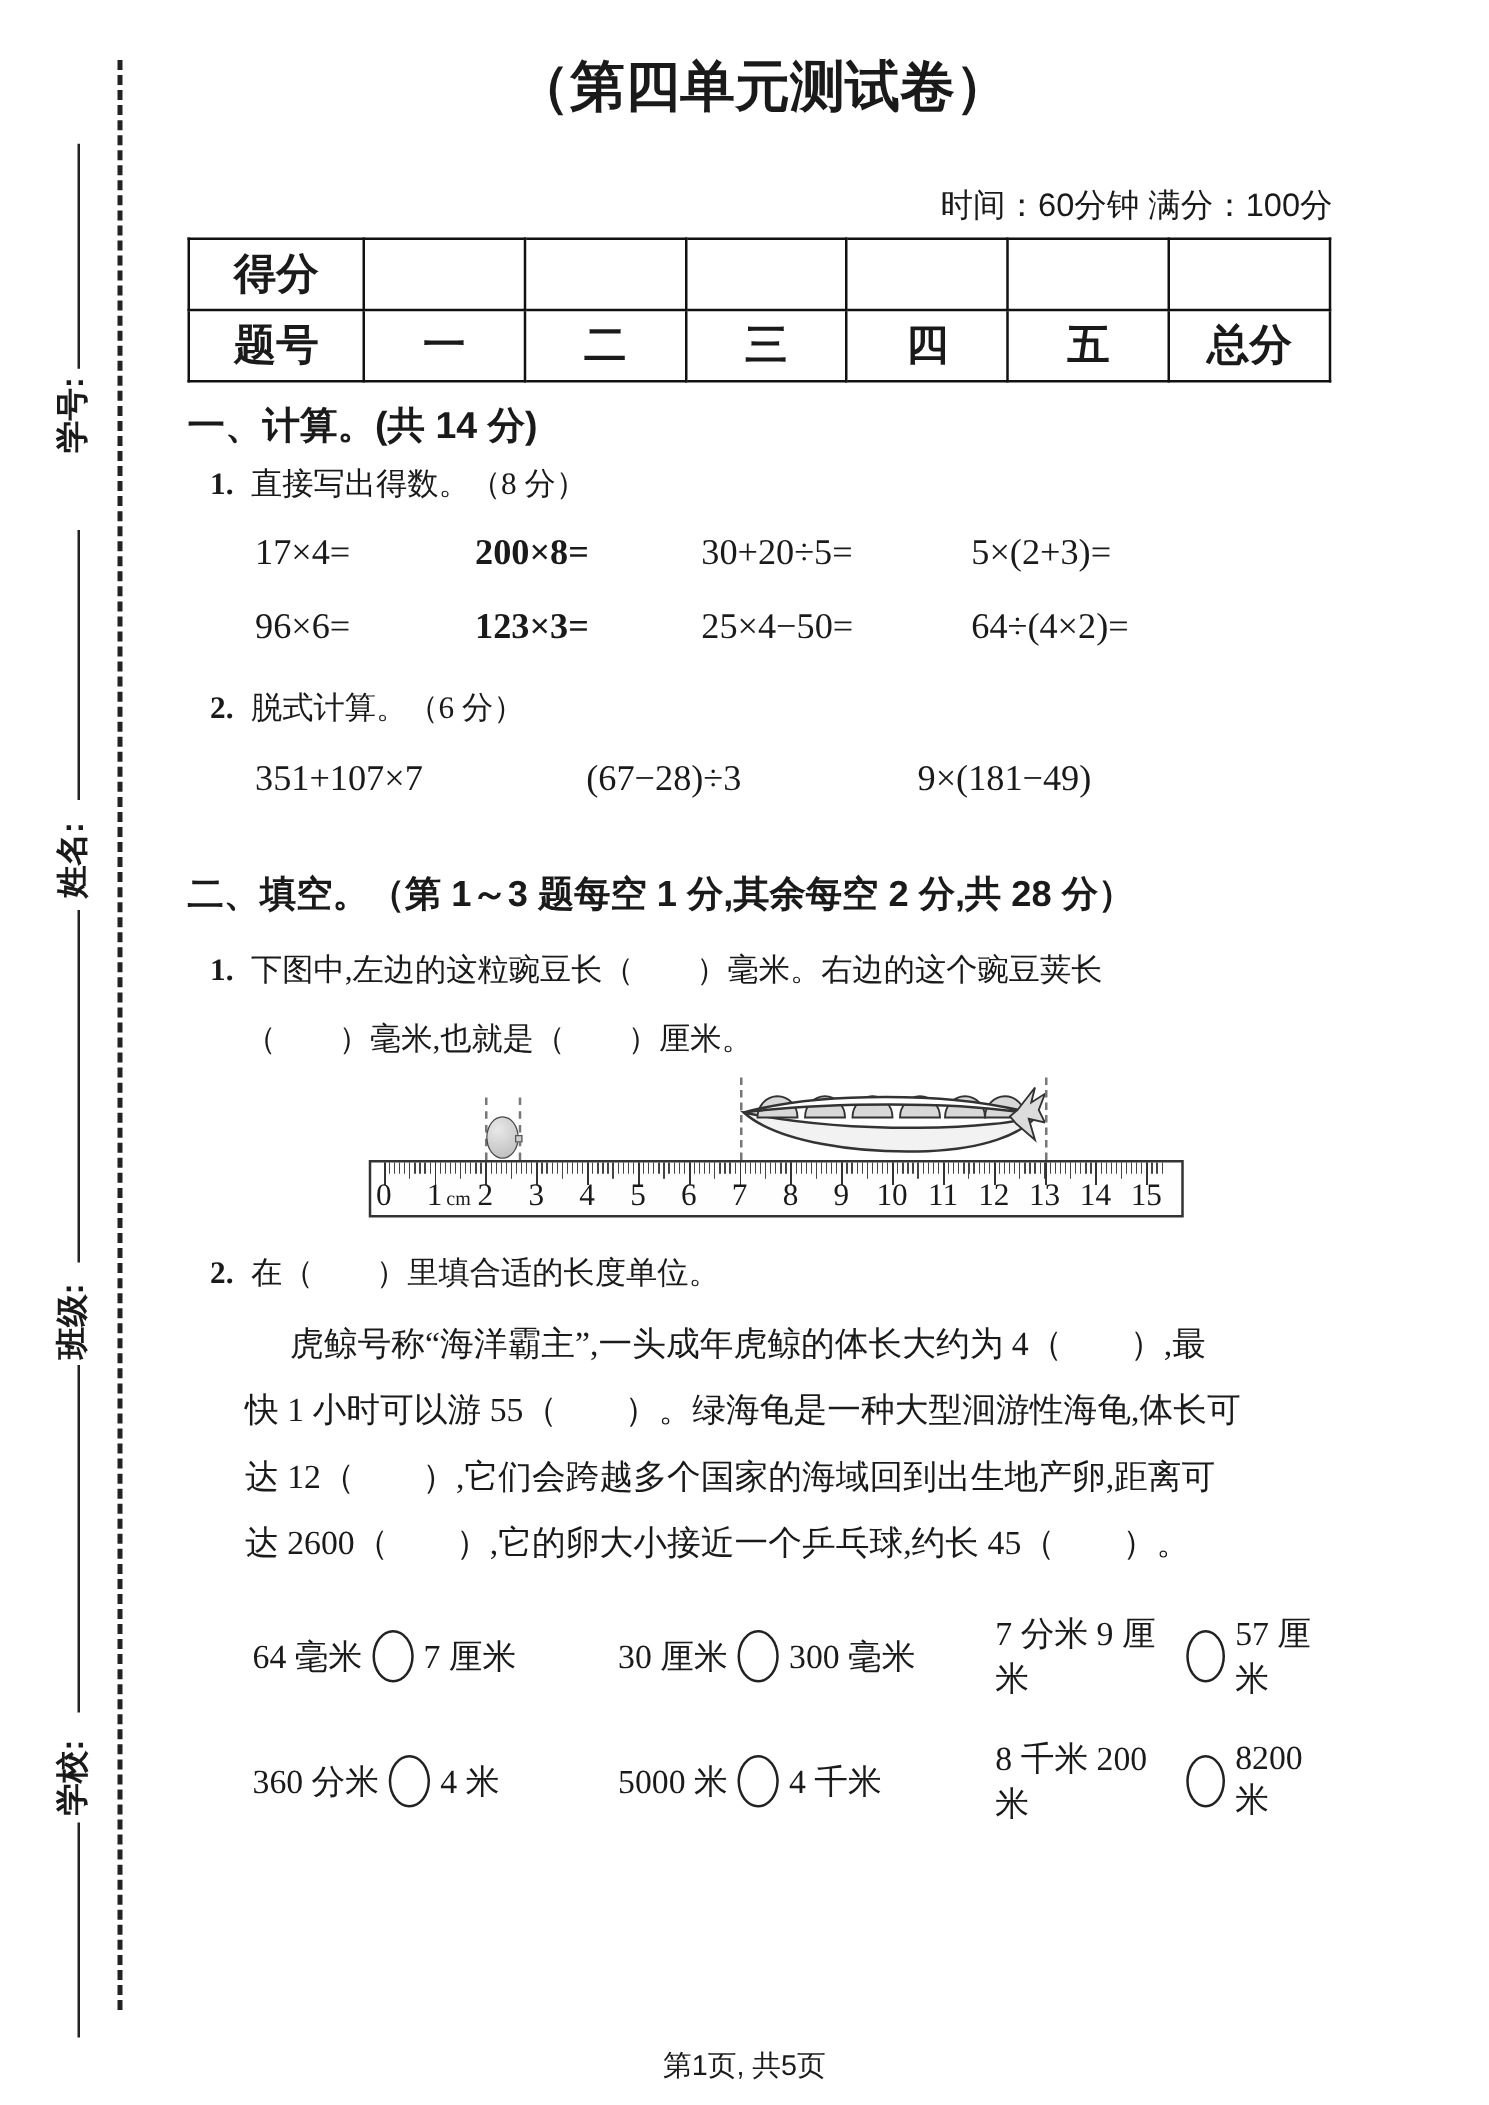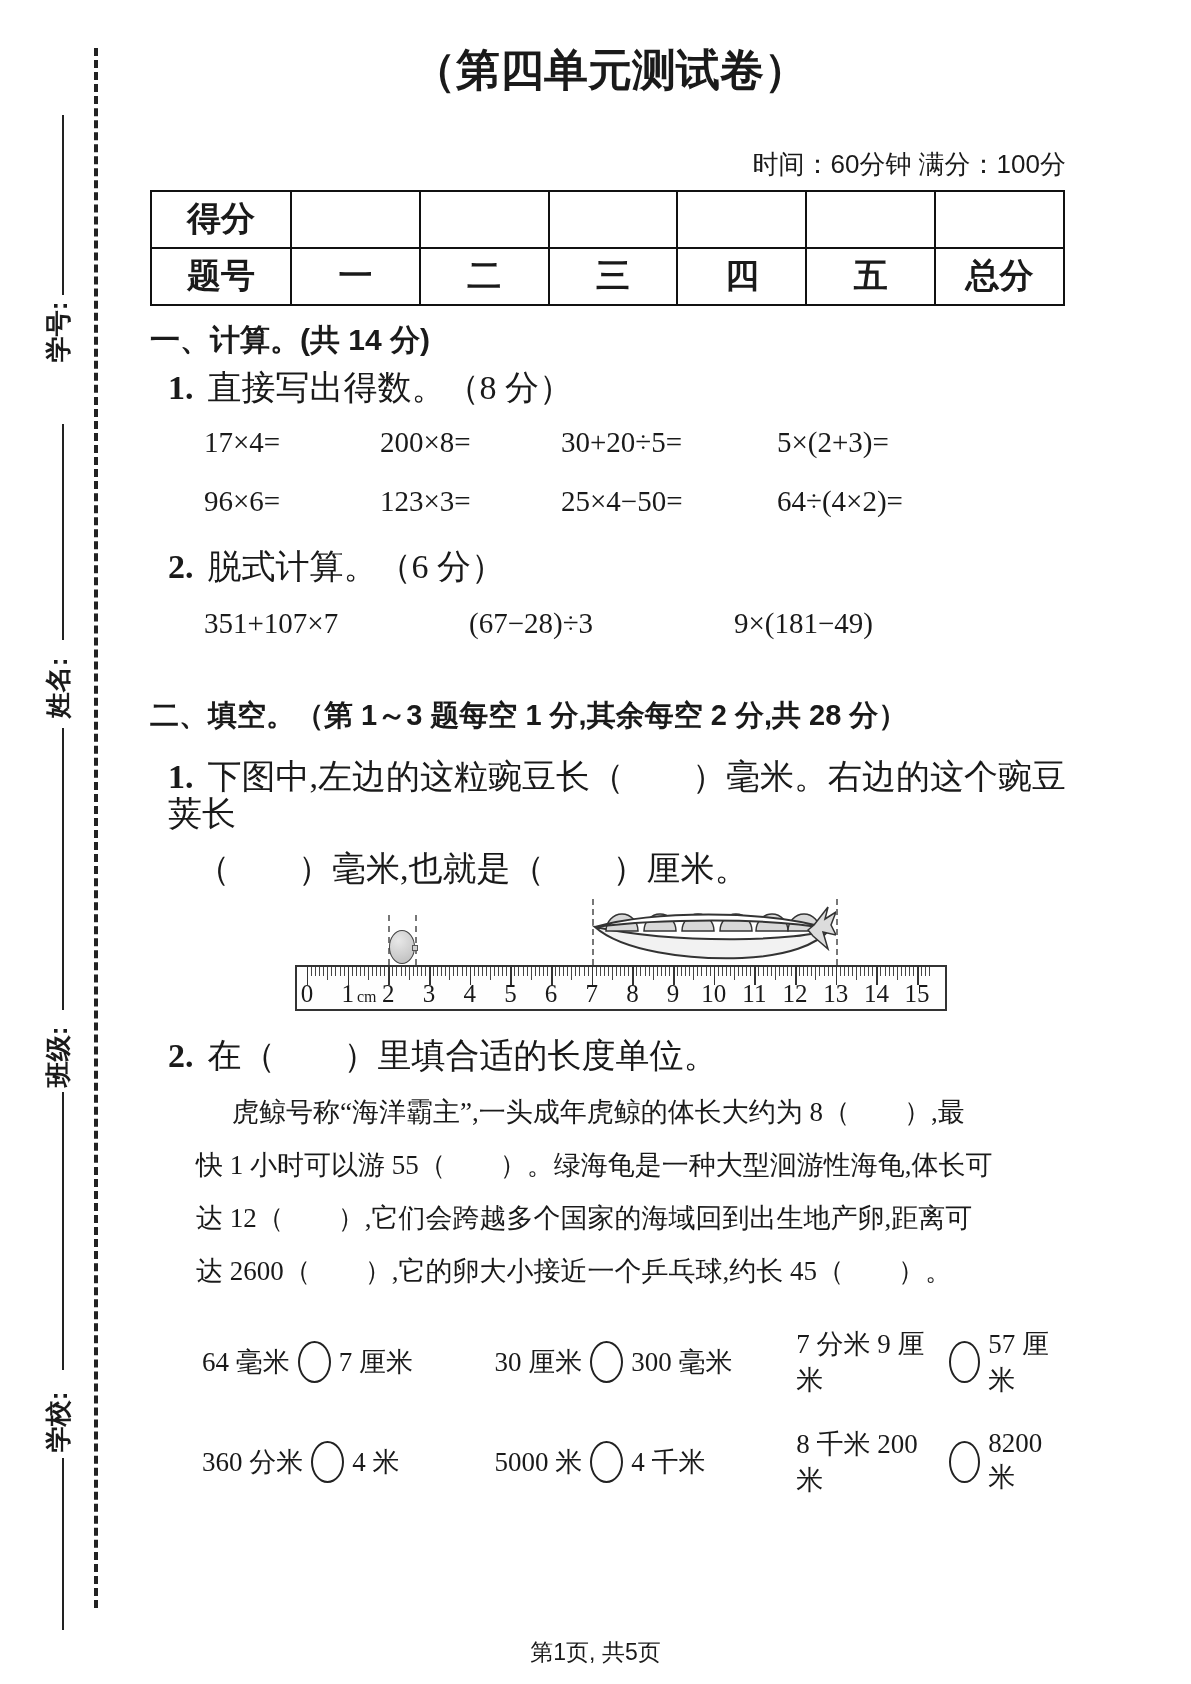--- a/index.html
+++ b/index.html
@@ -41,26 +41,26 @@
   table.score td {
     border:2.5px solid #111; height:57px; text-align:center;
     font-size:34px; font-weight:700; padding:0;
   }
   table.score td.lbl { font-family:"Liberation Sans", sans-serif; }
 
   .sec-heading {
     margin-top:14px; font-size:30px; font-weight:800;
     font-family:"Liberation Sans", sans-serif;
   }
-  .q-line { margin-top:8px; padding-left:18px; font-size:34px; line-height:37px; }
+  .q-line { margin-top:8px; padding-left:18px; font-size:25px; line-height:37px; }
   .q-num { font-weight:700; margin-right:14px; }
   .indent2 { padding-left:46px; }
 
   .eq-row { display:flex; padding-left:54px; margin-top:20px; font-size:29px; }
-  .eq-row .c1 { width:176px; } .eq-row .c2 { width:181px; } .eq-row .c3 { width:216px; }
+  .eq-row .c1 { width:176px; } .eq-row .c2 { width:181px;font-weight:bold; } .eq-row .c3 { width:216px; }
   .expr-row { display:flex; padding-left:54px; margin-top:22px; font-size:29px; }
   .expr-row .e { width:265px; }
 
   
   .figure { position:relative; margin-left:145px; margin-top:14px; width:660px; height:110px; }
   .ruler {
     position:absolute; left:0; bottom:0; width:652px; height:46px;
     border:2px solid #333; background:#fefefe;
   }
   .ticks { position:absolute; left:10px; top:0; width:624px; }
@@ -230,21 +230,21 @@
         <span class="num" style="left:538.7px;">13</span>
         <span class="num" style="left:579.4px;">14</span>
         <span class="num" style="left:620px;">15</span>
       </div>
     </div>
 
     <div class="q-line" style="margin-top:26px;">
       <span class="q-num">2.</span><span>在（　　）里填合适的长度单位。</span>
     </div>
     <div class="para">
-      <div class="pline first">虎鲸号称“海洋霸主”,一头成年虎鲸的体长大约为 8（　　）,最</div>
+      <div class="pline first">虎鲸号称“海洋霸主”,一头成年虎鲸的体长大约为 4（　　）,最</div>
       <div class="pline">快 1 小时可以游 55（　　）。绿海龟是一种大型洄游性海龟,体长可</div>
       <div class="pline">达 12（　　）,它们会跨越多个国家的海域回到出生地产卵,距离可</div>
       <div class="pline">达 2600（　　）,它的卵大小接近一个乒乓球,约长 45（　　）。</div>
     </div>
 
 
     <div class="cmp-row">
       <span class="cmp w1">
         <span>64 毫米</span>
         <span class="circle"></span>

